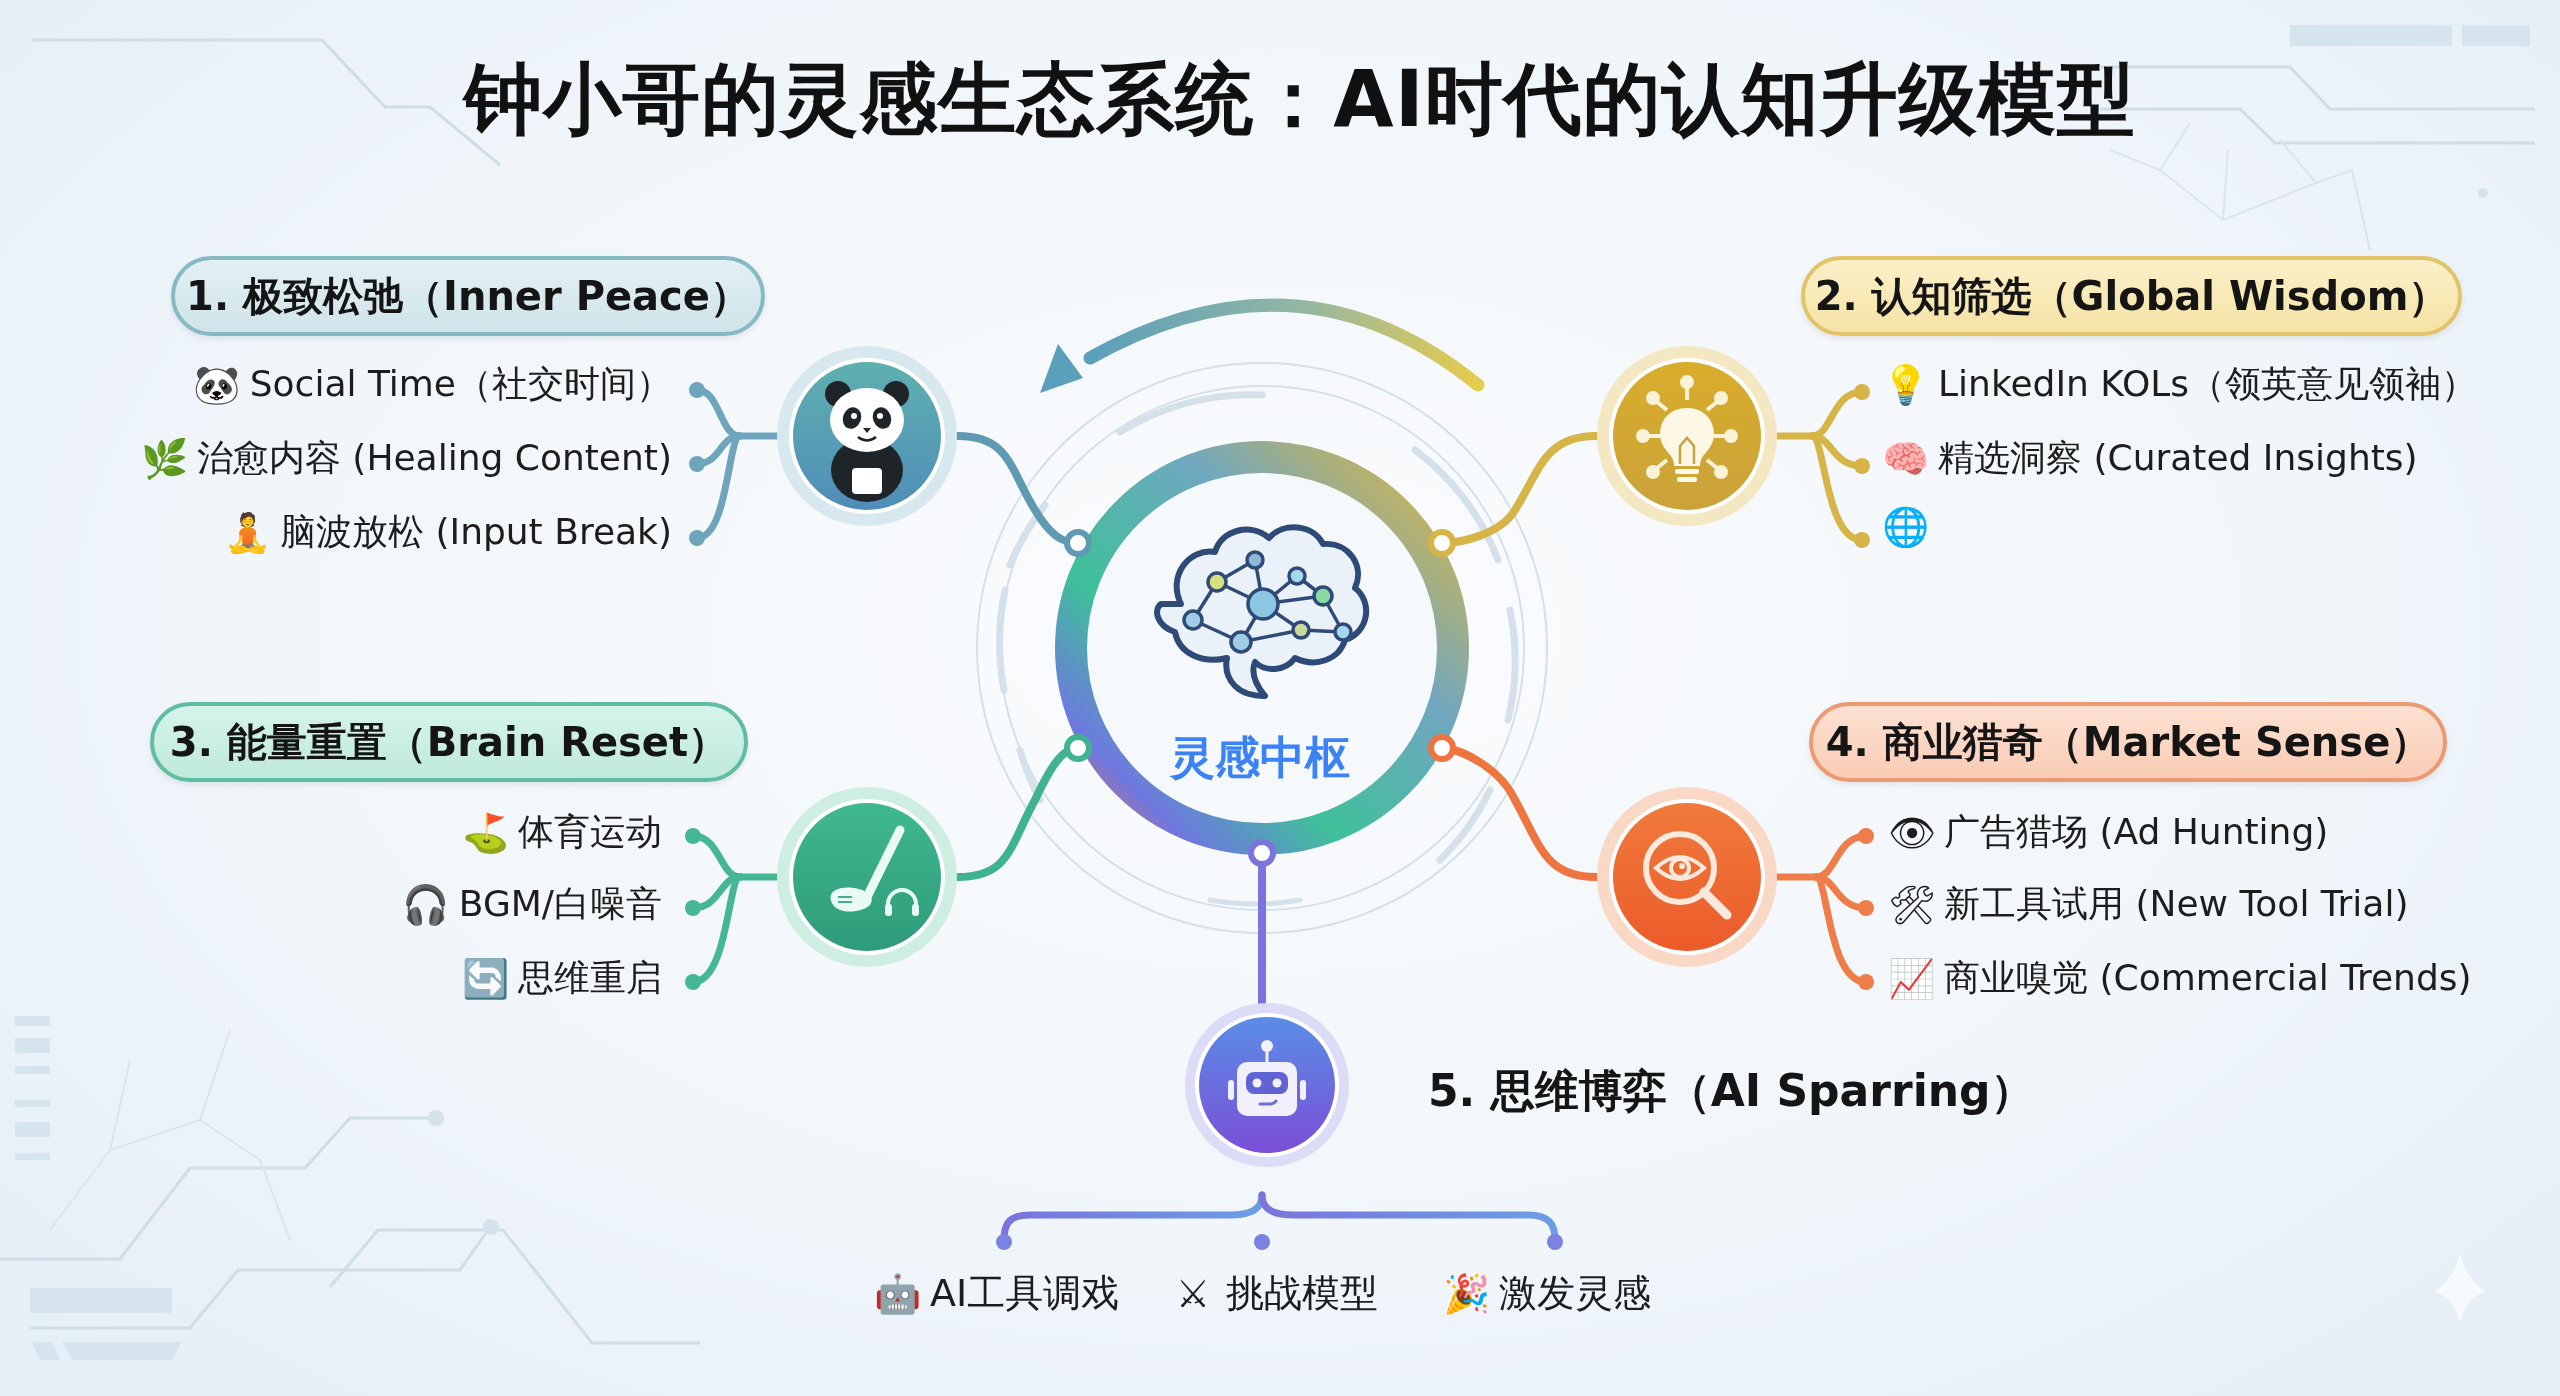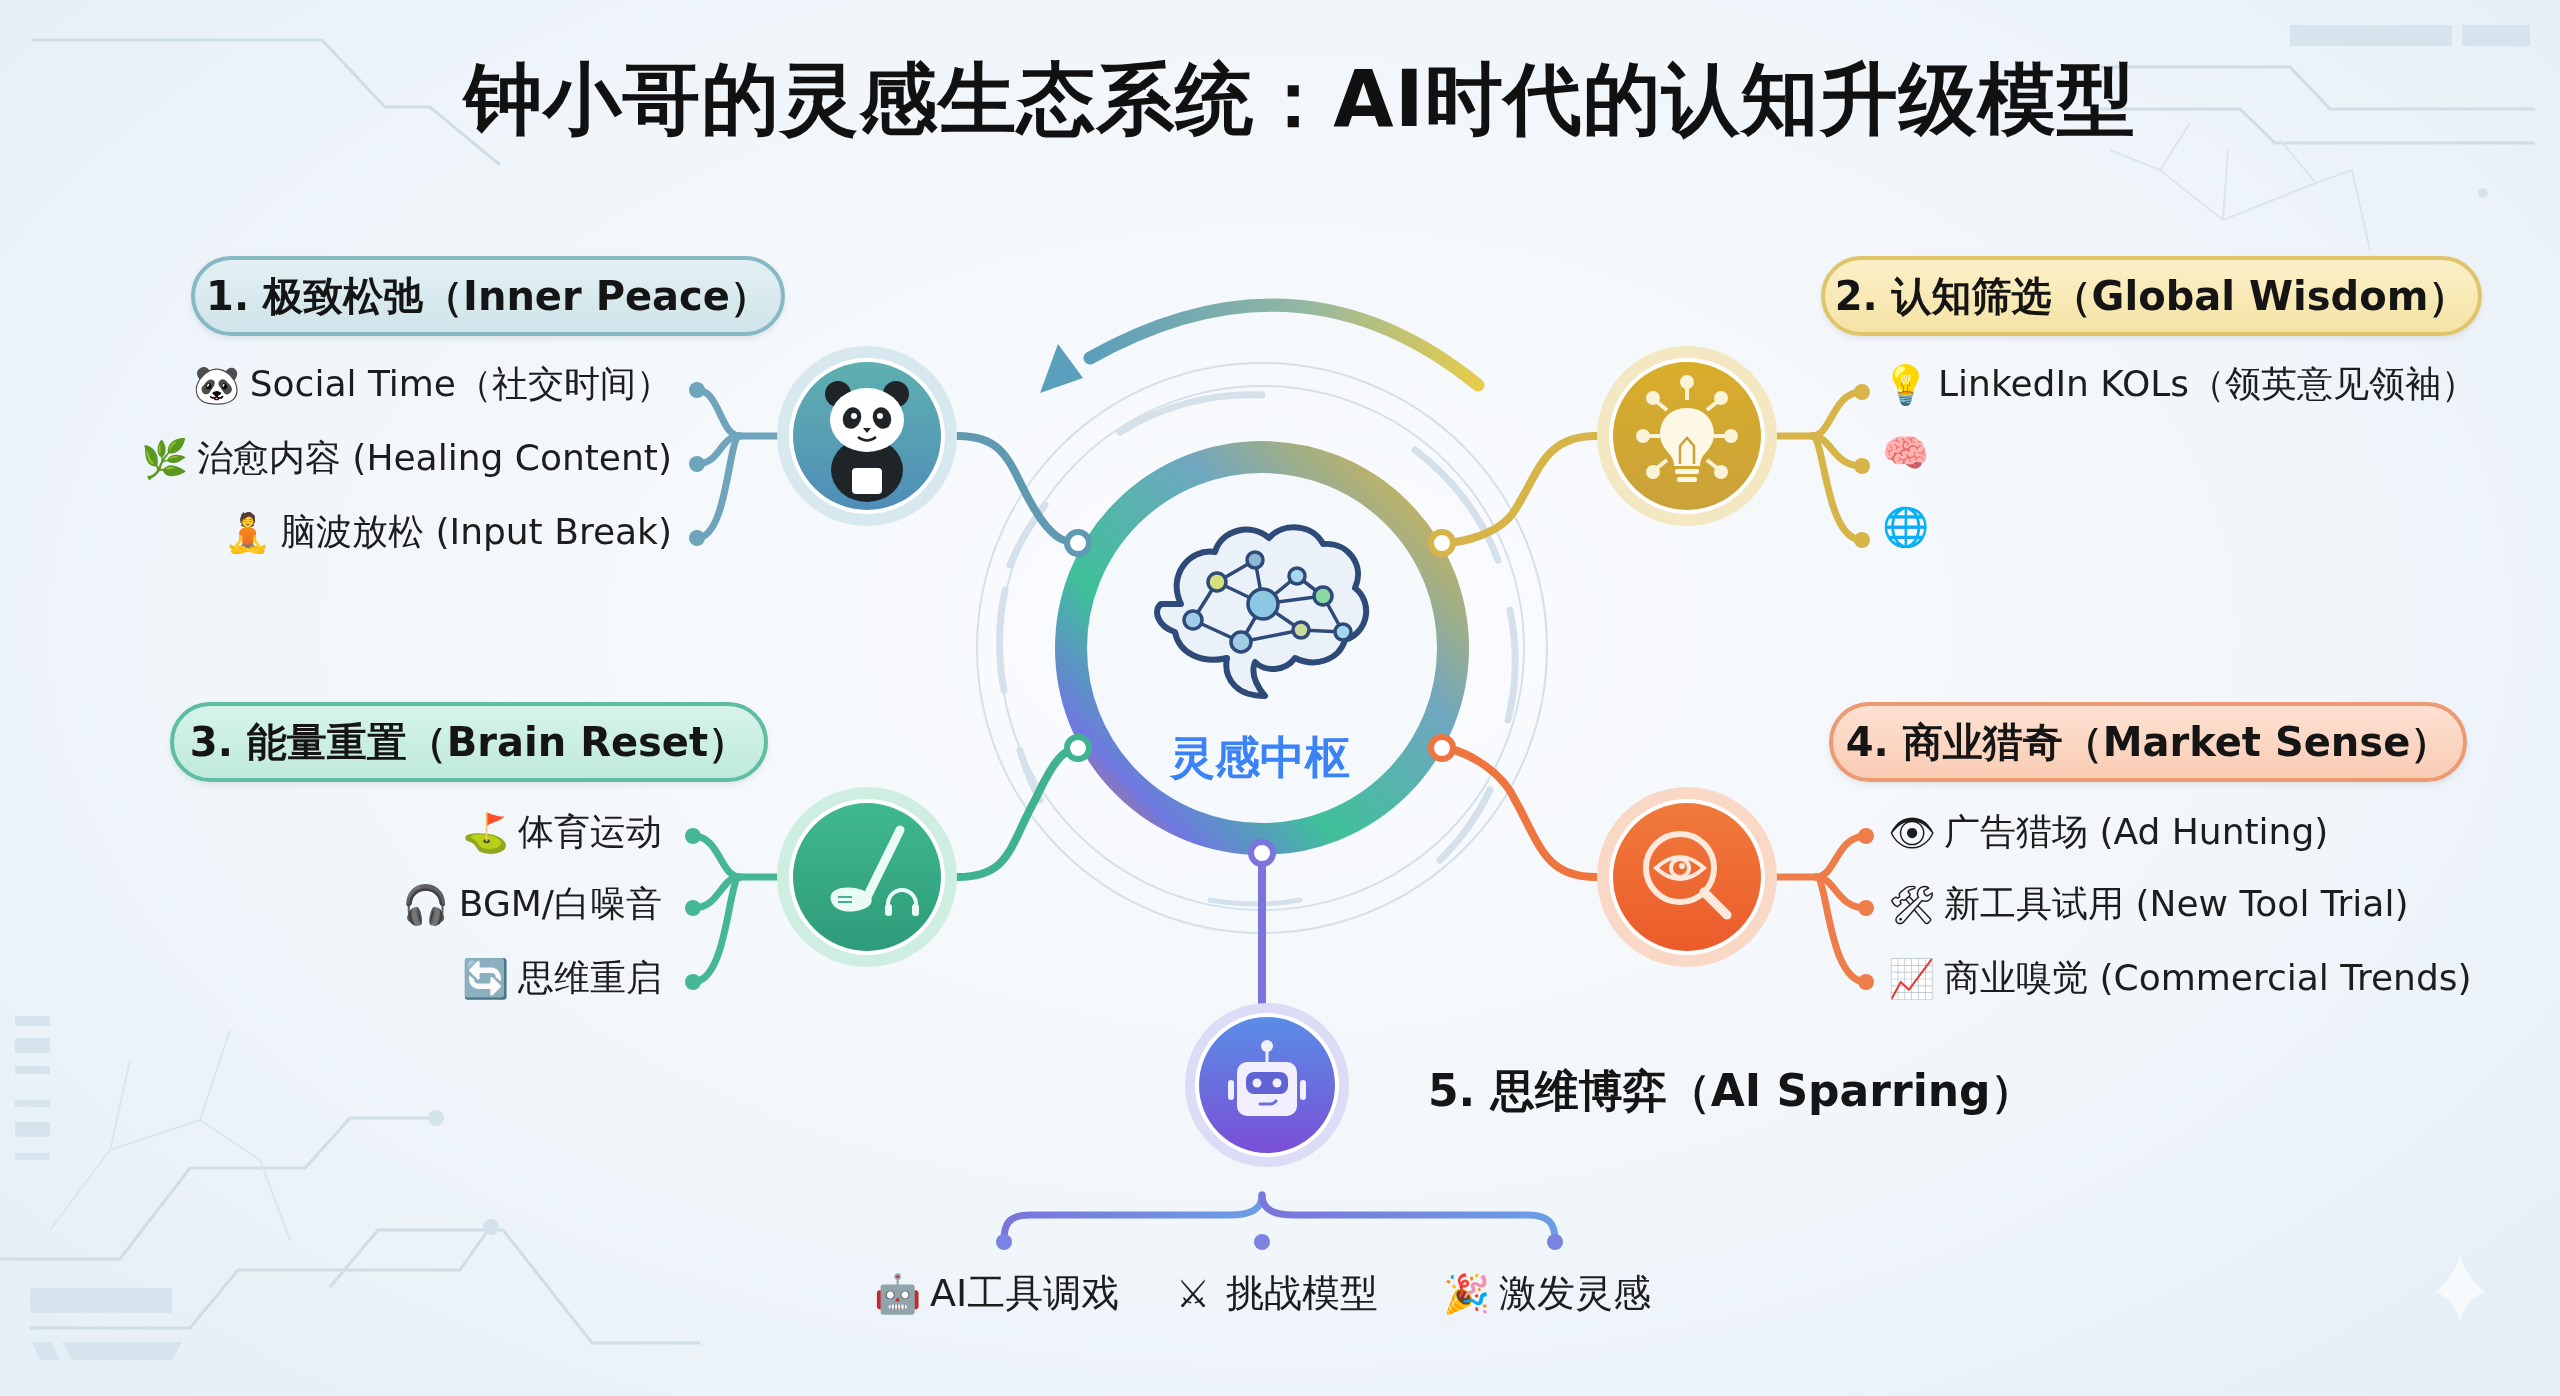--- a/index.html
+++ b/index.html
@@ -21,21 +21,20 @@
     padding-left: 40px;
   }
 
   .pill {
     position: absolute; height: 80px; border-radius: 40px;
     display: flex; align-items: center; justify-content: center;
     font-size: 40px; font-weight: 700; color: #151515;
     font-family: "DejaVu Sans", "Liberation Sans", sans-serif;
     z-index: 3; white-space: nowrap;
     box-shadow: 0 3px 6px rgba(0,0,0,0.08);
-    margin-left: 20px;
   }
   .pill-1 { left: 171px; top: 256px; width: 594px; background: linear-gradient(180deg,#e3f0f3,#cfe4e9); border: 4px solid #86b9c3; }
   .pill-2 { left: 1801px; top: 256px; width: 661px; background: linear-gradient(180deg,#fbf0c8,#f5e3a5); border: 4px solid #e1c46a; }
   .pill-3 { left: 150px; top: 702px; width: 598px; background: linear-gradient(180deg,#d6f3ea,#bfeadb); border: 4px solid #5fbea1; }
   .pill-4 { left: 1809px; top: 702px; width: 638px; background: linear-gradient(180deg,#fde1d2,#f9ccb4); border: 4px solid #ec9a72; }
 
   .items { position: absolute; z-index: 3; }
   .item {
     position: absolute; display: flex; align-items: center; gap: 10px;
     font-size: 36px; color: #1d1d1d; white-space: nowrap;
@@ -394,20 +393,21 @@
   </div>
 </div>
 
 <div class="items items-right items-2">
   <div class="item" style="top:0;">
     <span class="ic">💡</span>
     <span>LinkedIn KOLs（领英意见领袖）</span>
   </div>
   <div class="item" style="top:74px;">
     <span class="ic">🧠</span>
+    <span>精选洞察 (Curated Insights)</span>
   </div>
   <div class="item" style="top:148px;">
     <span class="ic">🌐</span>
   </div>
 </div>
 
 <div class="items items-left items-3">
   <div class="item" style="top:0;">
     <span class="ic">⛳</span>
     <span>体育运动</span>

